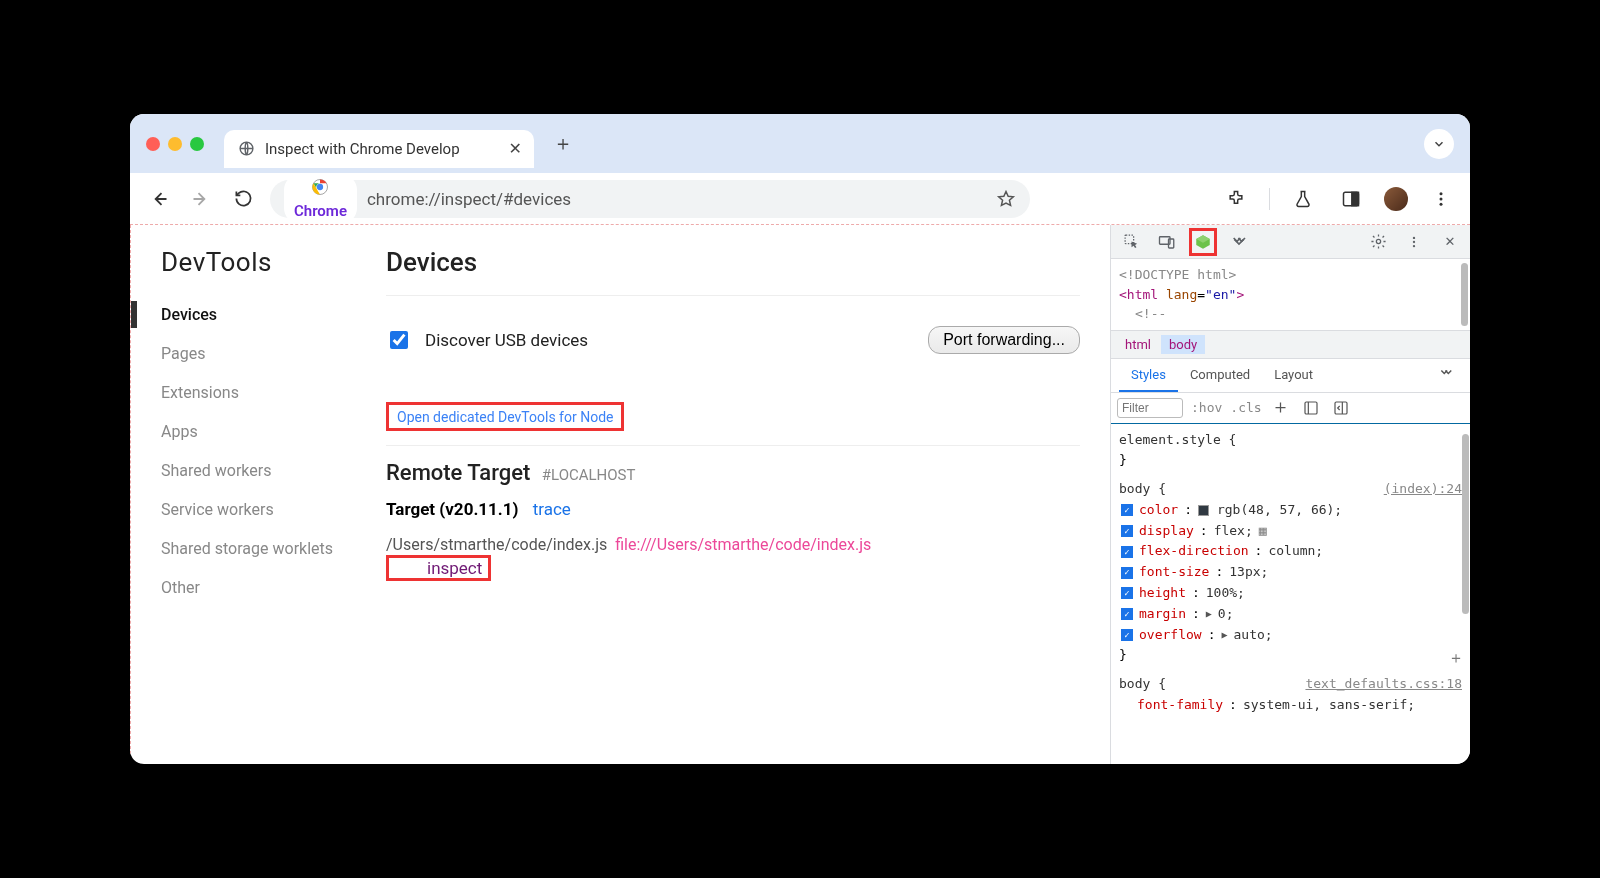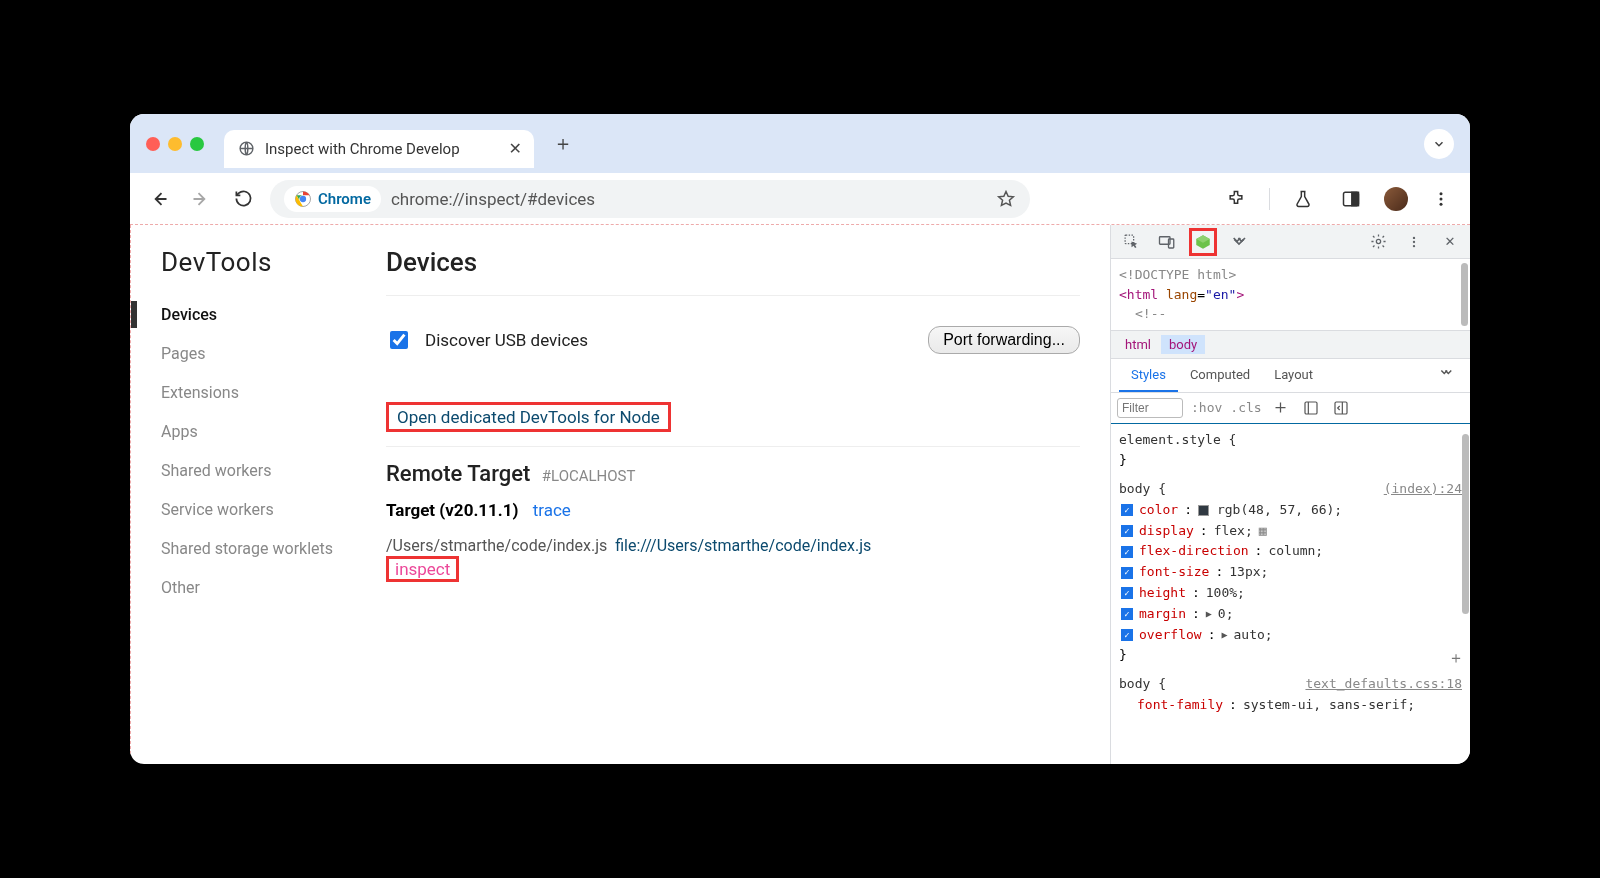--- a/index.html
+++ b/index.html
@@ -72,21 +72,21 @@
     background:#f1f3f4;
     border-radius:20px;
     display:flex;
     align-items:center;
     padding:0 14px;
     gap:10px;
   }
   .omni .chrome-badge{
     display:flex; align-items:center; gap:6px;
     background:#fff; border-radius:16px; padding:4px 10px;
-    font-weight:600; font-size:15px; color:#0369a1;
+    font-weight:600; font-size:15px; color:#6d28d9;flex-direction:column;
   }
   .omni .chrome-badge svg{width:18px;height:18px;}
   .omni .url{ font-size:17px; color:#555; flex:1;}
   .omni .star{ color:#555;}
   .tool-right{ margin-left:auto; display:flex; align-items:center; gap:18px;}
   .vsep{ width:1px; height:22px; background:#dadce0;}
   .avatar{ width:24px;height:24px; border-radius:50%; background:linear-gradient(135deg,#8a5a3a,#4a2a1a);}
   
   .content{
     flex:1; display:flex; min-height:0;
@@ -115,30 +115,30 @@
   .row{ display:flex; align-items:center; gap:14px; margin:16px 0;}
   .row label{ font-size:17px; color:#222;}
   .chk{ width:18px;height:18px; accent-color:#1a73e8;}
   .btn{
     margin-left:auto;
     font-size:16px; padding:4px 14px;
     background:linear-gradient(#f6f6f6,#eaeaea);
     border:1px solid #aaa; border-radius:12px; cursor:pointer;
   }
   .link-box{ display:inline-block; border:3px solid #e33; padding:2px 8px;}
-  .link-box a{ color:#0c4a6e; text-decoration:none; font-size:17px;text-align:center;}
+  .link-box a{ color:#3b82f6; text-decoration:none; font-size:14px;text-align:center;}
   .rt-head{ font-size:22px; color:#222; font-weight:500;}
   .rt-head .sub{ font-size:15px; color:#888; font-weight:400; margin-left:6px;}
   .target-line{ margin-top:14px; font-size:17px;}
   .target-line b{ font-weight:700;}
   .trace{ color:#1a73e8; margin-left:10px;}
   .path-line{ margin-top:16px; font-size:16px; color:#555;}
-  .path-line .file{ color:#0c4a6e;}
+  .path-line .file{ color:#ec4899;}
   .inspect-box{ display:inline-block; border:3px solid #e33; margin-top:1px;}
-  .inspect-box a{ color:#ec4899; font-size:17px; padding:0 6px;}
+  .inspect-box a{ color:#701a75; font-size:17px; padding:0 6px;margin-left:32px;}
   
   .devtools{
     width:360px;
     border-left:1px solid #dadce0;
     display:flex; flex-direction:column;
     font-size:13px;
     background:#fff;
     min-height:0;
   }
   .dt-tabs{

